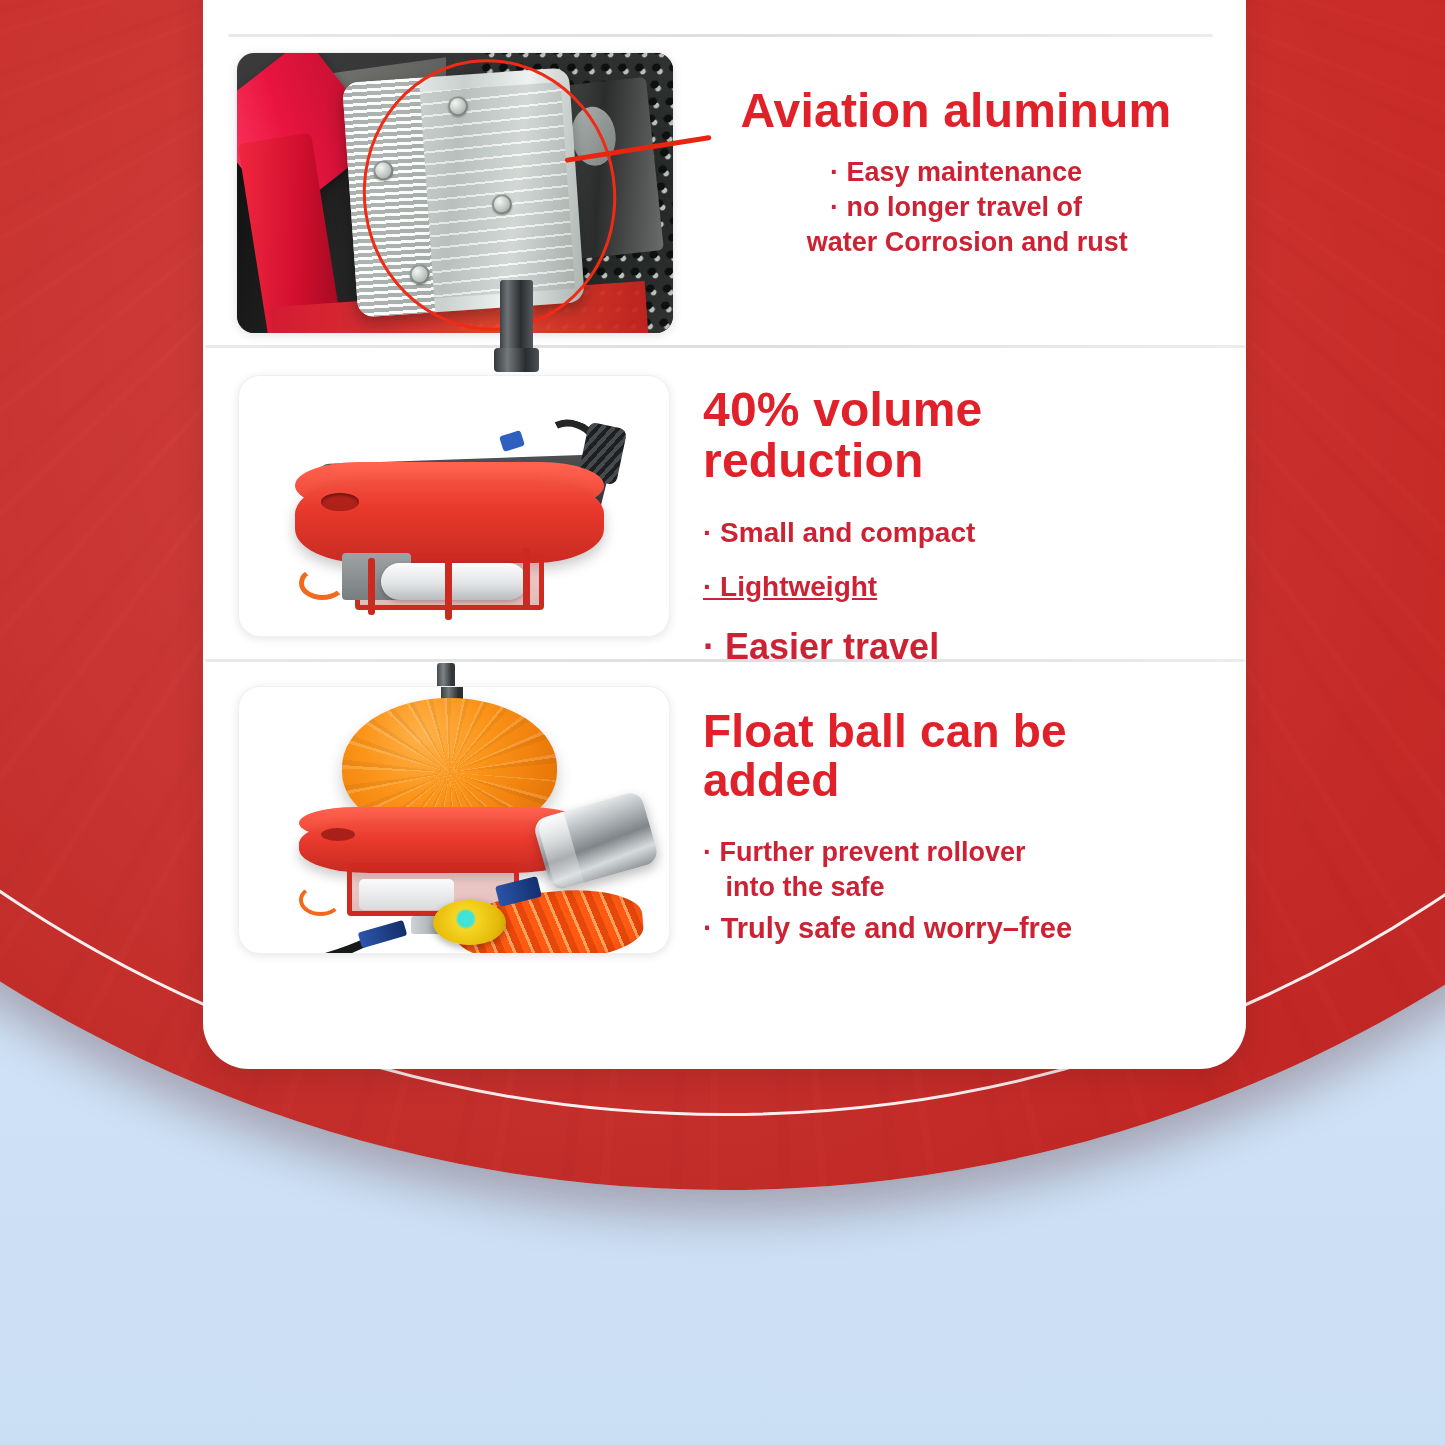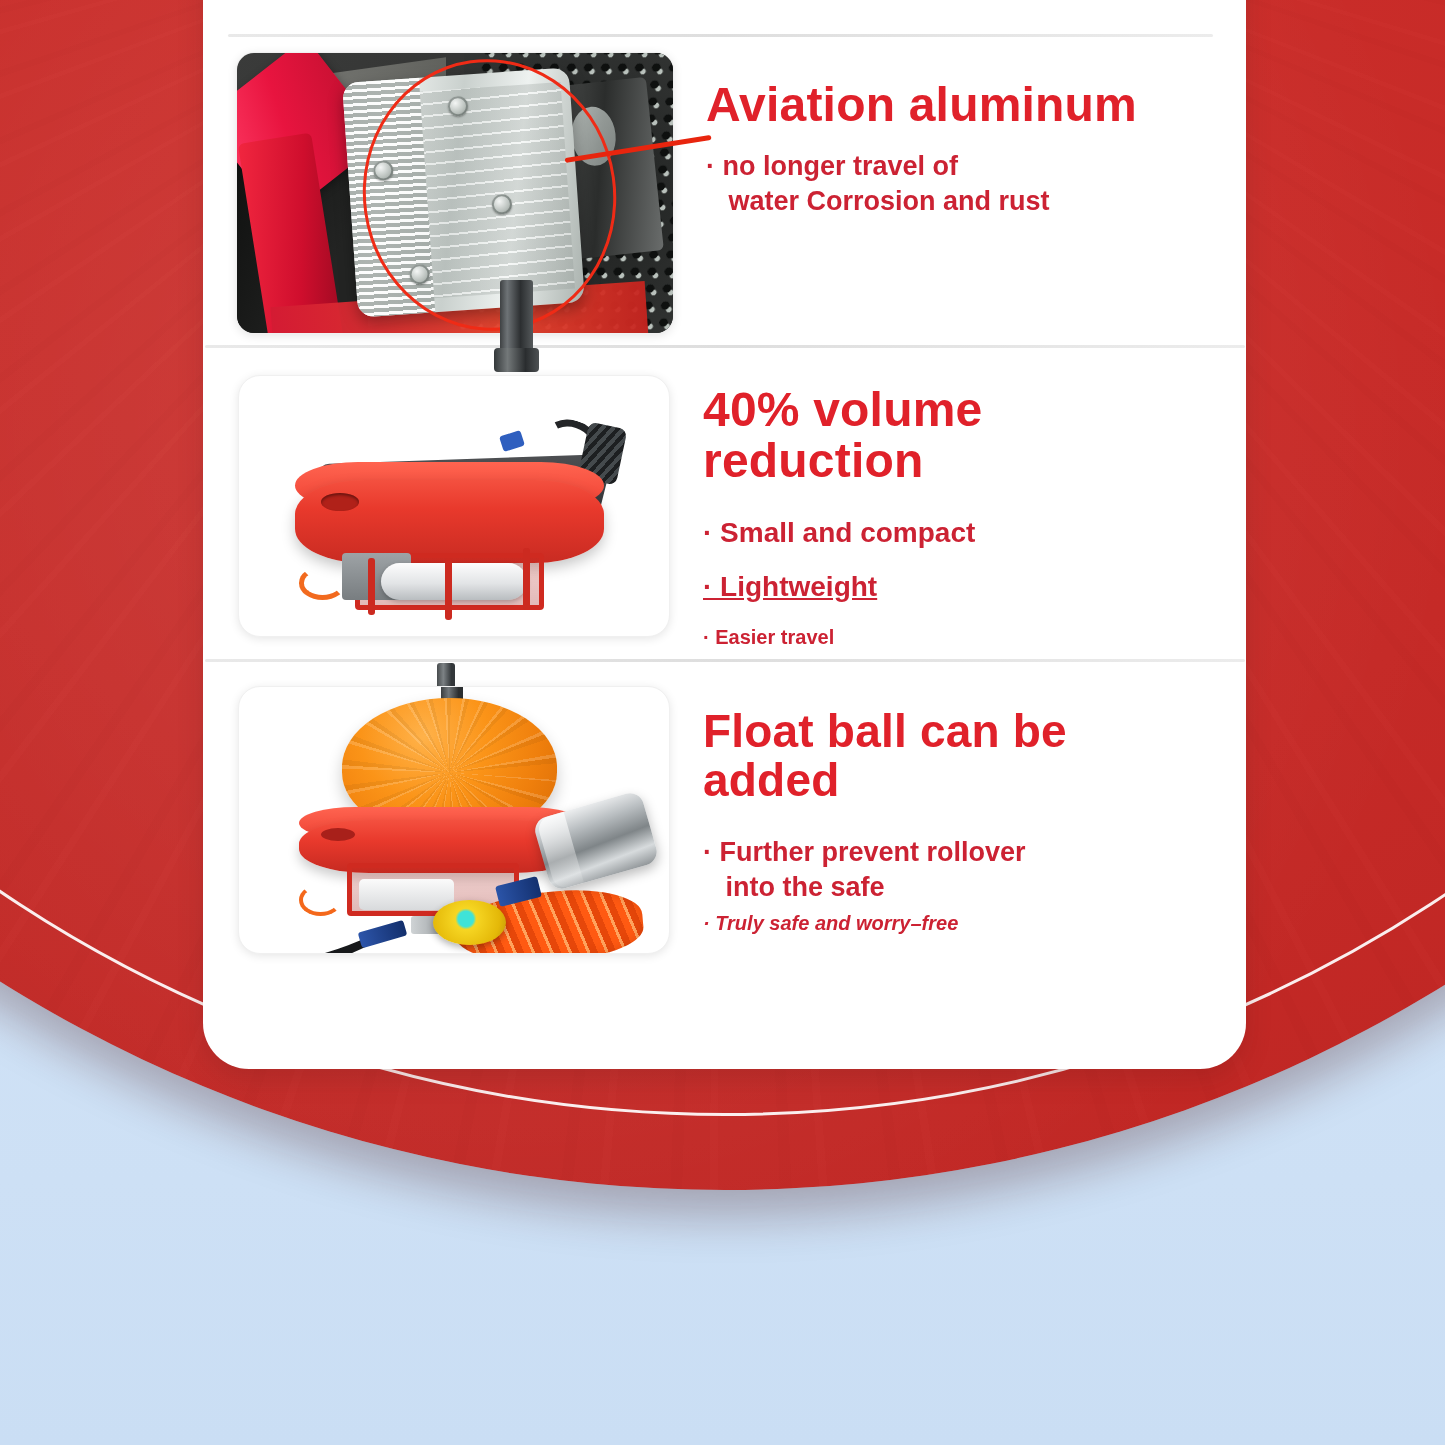--- a/index.html
+++ b/index.html
@@ -424,23 +424,24 @@
       <div class="screw" style="left:46%;top:9%"></div>
       <div class="screw" style="left:11%;top:34%"></div>
       <div class="screw" style="left:62%;top:52%"></div>
       <div class="screw" style="left:24%;top:79%"></div>
     </div>
     <div class="p1-circle"></div>
   </div>
   <div class="p1-leader"></div>
   <div class="pipe1"></div>
 
-  <div class="row-text" style="left:706px; top:80px; width:500px;">
+  <div class="row-text" style="left:706px; top:86px; width:500px;text-align:center;">
     <div class="heading" style="font-size:48px;">Aviation aluminum</div>
     <div class="bullets" style="margin-top:18px;">
+      <span class="bullet" style="font-size:27px;">· Easy maintenance</span>
       <span class="bullet" style="font-size:27px;">· no longer travel of</span>
       <span class="bullet" style="font-size:27px;">   water Corrosion and rust</span>
     </div>
   </div>
 
   <div class="photo photo-plain" id="photo2">
     <div class="u-hullwrap">
       <div class="u-deck"></div>
       <div class="u-blackhose"></div>
       <div class="u-coil"></div>
@@ -457,21 +458,21 @@
       <div class="u-leg" style="left:66%;top:66%;height:24%"></div>
       <div class="u-orangehose"></div>
     </div>
   </div>
 
   <div class="row-text" style="left:703px; top:385px; width:500px;">
     <div class="heading" style="font-size:48px;">40% volume reduction</div>
     <div class="bullets" style="margin-top:28px;">
       <span class="bullet" style="font-size:28px;margin-bottom:18px;">· Small and compact</span>
       <span class="bullet" style="font-size:28px;margin-bottom:18px;text-decoration:underline;">· Lightweight</span>
-      <span class="bullet" style="font-size:20px;">· Easier travel</span>
+      <span class="bullet" style="font-size:36px;">· Easier travel</span>
     </div>
   </div>
 
   <div class="pipe3"></div>
   <div class="photo photo-plain" id="photo3">
     <div class="f-pipe"></div>
     <div class="f-ball"></div>
     <div class="f-hull-top"></div>
     <div class="f-hull"></div>
     <div class="f-handle"></div>
@@ -485,17 +486,17 @@
     <div class="f-reg"></div>
     <div class="f-blackhose"></div>
     <div class="f-bluetip"></div>
   </div>
 
   <div class="row-text" style="left:703px; top:707px; width:500px;">
     <div class="heading" style="font-size:46px;">Float ball can be added</div>
     <div class="bullets" style="margin-top:30px;">
       <span class="bullet" style="font-size:27px;">· Further prevent rollover</span>
       <span class="bullet" style="font-size:27px;">   into the safe</span>
-      <span class="bullet" style="font-size:20px;margin-top:5px;font-style:italic;">· Truly safe and worry–free</span>
+      <span class="bullet" style="font-size:29px;margin-top:5px;">· Truly safe and worry–free</span>
     </div>
   </div>
 
 </div>
 
 </body></html>

